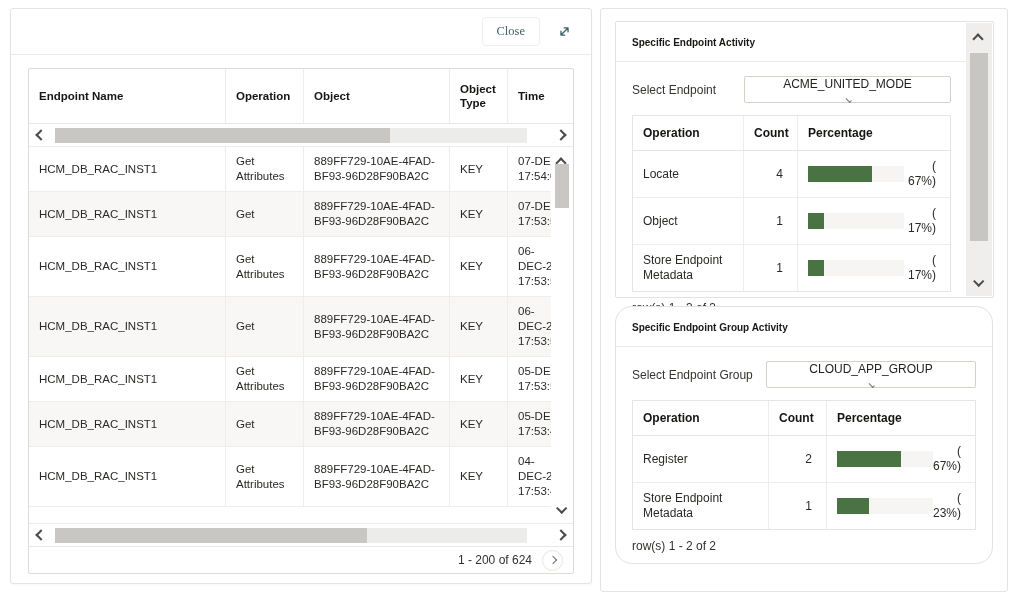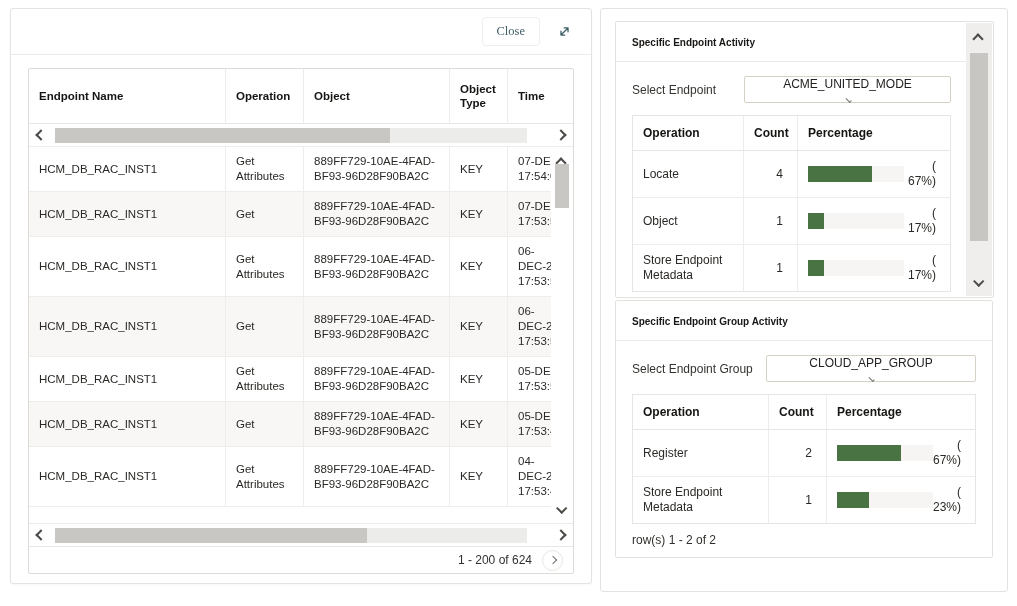--- a/index.html
+++ b/index.html
@@ -70,21 +70,21 @@
   .pagination { height:27px; display:flex; align-items:center; justify-content:flex-end; gap:10px;
     padding:0 10px; border-top:1px solid #e9e7e4; font-size:12px; color:#32302d; }
   .next-btn { width:21px; height:21px; border-radius:50%; border:1px solid #e7e5e1; background:#fff;
     display:flex; align-items:center; justify-content:center; color:#6e6b66; cursor:pointer; }
 
   
   .right-wrap { position:absolute; left:600px; top:8px; width:408px; height:584px;
     border:1px solid #e5e3e0; border-radius:3px; background:#fff; }
   .r-card { position:absolute; left:14px; background:#fff; border:1px solid #e4e2df; border-radius:2px; }
   .r-card1 { top:12px; width:379px; height:277px; }
-  .r-card2 { top:291px; width:378px; height:258px; }
+  .r-card2 { top:297px; width:378px; height:258px;border-radius:17px; }
   .r-title { padding:15px 16px 13px; font-size:10px; font-weight:700; color:#1a1816; border-bottom:1px solid #edebe8; }
   .r-body { padding:14px 16px 0 16px; }
   .r-card1 .r-body { padding-right:42px; }
   .r-card1 .r-title { margin-right:26px; }
 
   .select-row { display:flex; align-items:center; font-size:12px; color:#35332f; }
   .select-box { margin-left:auto; height:27px; border:1px solid #d5d1c5; border-radius:2px; background:#fff;
     display:flex; align-items:center; padding:0 9px; font-size:12px; color:#242220; cursor:pointer; gap:8px;flex-direction:column; }
   .select-box .val { flex:1; }
   .select-box .chev { color:#71766b; }

